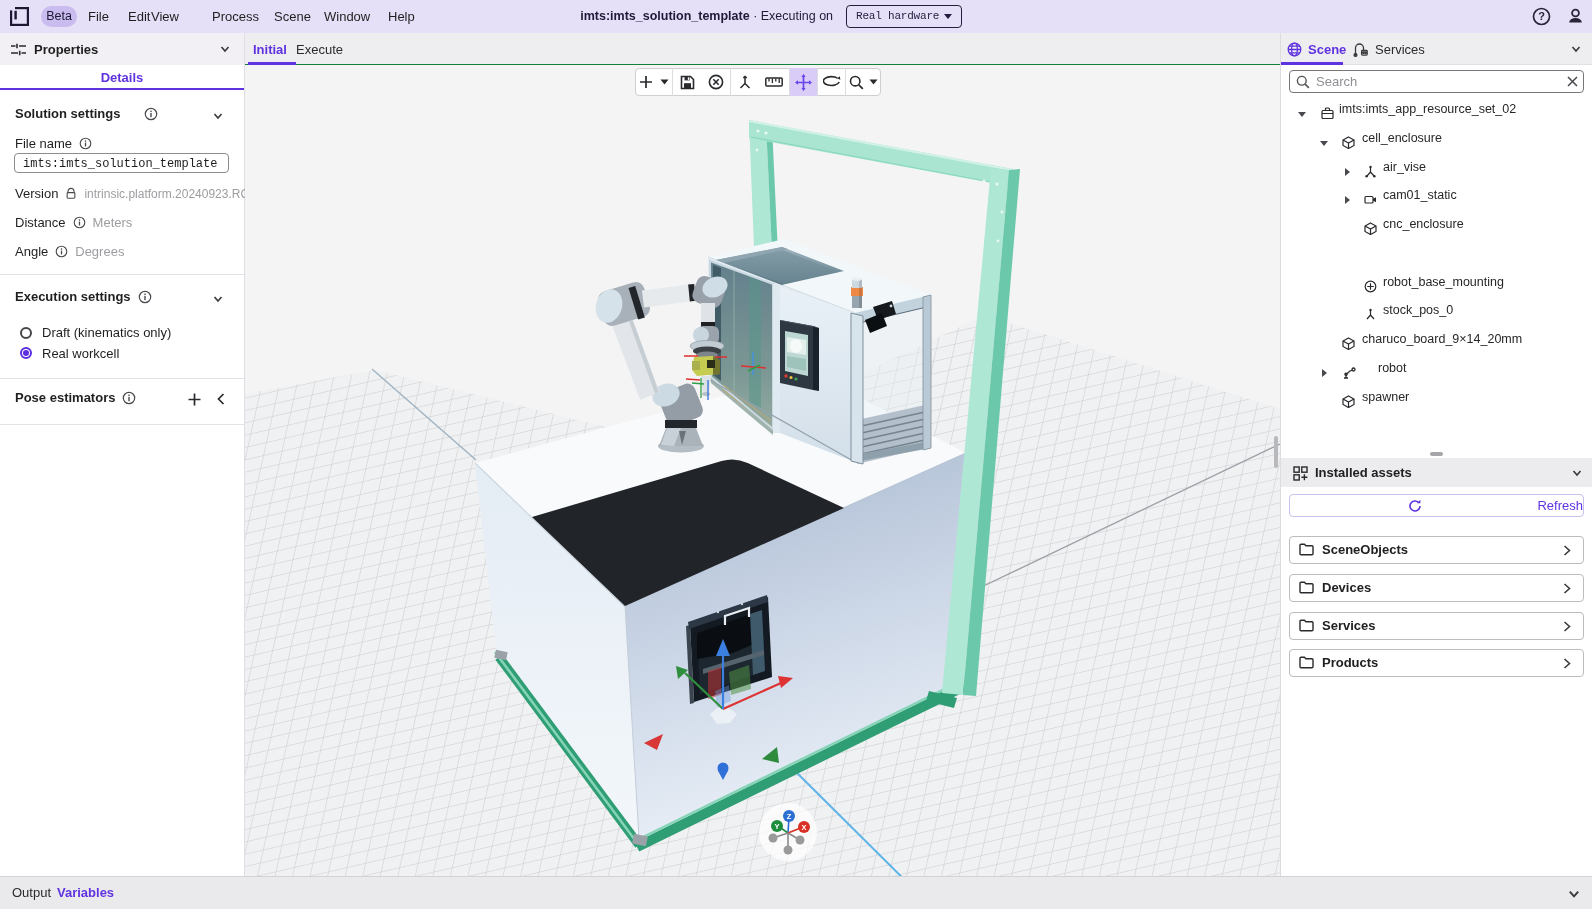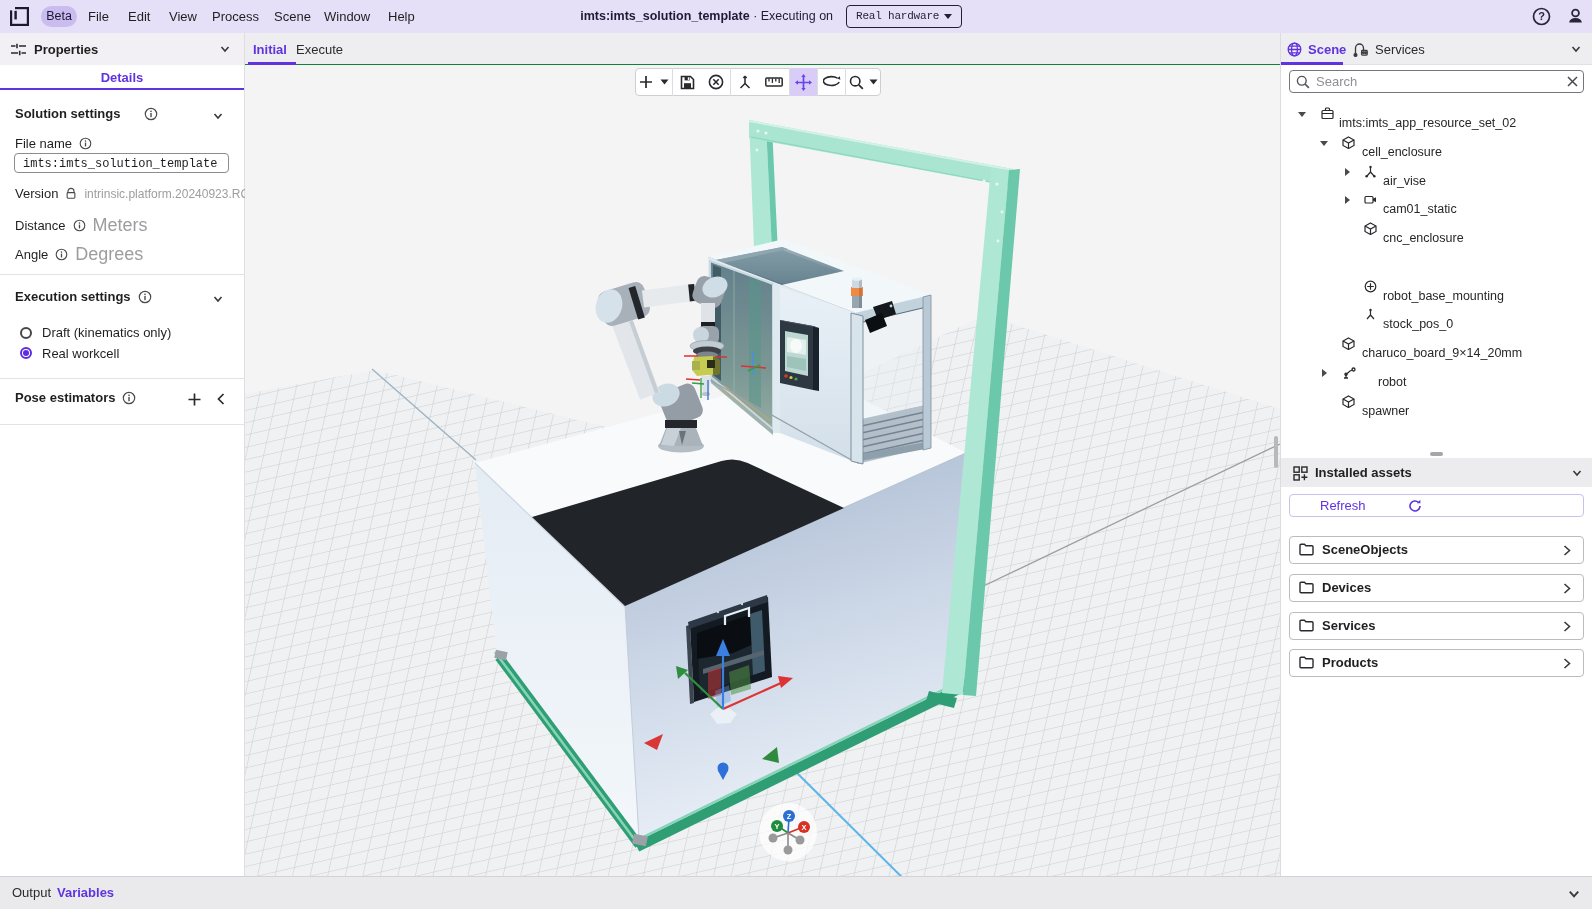--- a/index.html
+++ b/index.html
@@ -19,21 +19,21 @@
 #hwbox .car{position:absolute;right:9px;top:8px;width:0;height:0;border-left:4.5px solid transparent;
  border-right:4.5px solid transparent;border-top:5px solid #241d3d;}
 
 #left{position:absolute;left:0;top:33px;width:245px;height:843px;background:#fff;border-right:1px solid #e0dee4;}
 #lhead{position:absolute;left:0;top:0;width:244px;height:32px;background:#f2f0f4;}
 #lhead .t{position:absolute;left:34px;top:9px;font-size:13px;font-weight:bold;color:#1f1f1f;}
 .chev{position:absolute;width:10px;height:10px;}
 .lbl{font-size:13px;color:#1f1f1f;}
 .frow{position:absolute;display:flex;align-items:center;gap:7px;font-size:13px;color:#1f1f1f;white-space:nowrap;}
 .frow svg{flex:0 0 auto;}
-.ph{font-size:18px;color:#9d9da1;}
+.ph{font-size:13px;color:#9d9da1;}
 hr.div{border:none;border-top:1px solid #e4e2e6;position:absolute;left:0;width:244px;}
 #details{position:absolute;left:0;top:37px;width:244px;text-align:center;font-size:13px;font-weight:bold;color:#5f33e0;}
 #dunder{position:absolute;left:0;top:55px;width:244px;height:2px;background:#5f33e0;}
 #fname{position:absolute;left:14px;top:120px;width:215px;height:20px;border:1px solid #8b8b90;border-radius:4px;
  font-family:"Liberation Mono",monospace;font-size:12px;color:#1d1d20;line-height:20px;padding-left:8px;}
 .radio{position:absolute;border-radius:50%;}
 
 #vp{position:absolute;left:245px;top:33px;width:1035px;height:843px;background:#f4f4f5;}
 #vptabs{position:absolute;left:0;top:0;width:1035px;height:32px;background:#eeedef;border-bottom:1px solid #15803d;}
 #scene{position:absolute;left:0;top:32px;}
@@ -41,27 +41,27 @@
 #tbar{position:absolute;left:390px;top:35px;width:246px;height:28px;background:#fff;border:1px solid #cfcfd2;
  border-radius:4px;display:flex;align-items:center;}
 .tseg{height:28px;display:flex;align-items:center;justify-content:space-around;border-right:1px solid #dddde0;}
 .tseg:last-child{border-right:none;}
 
 #right{position:absolute;left:1280px;top:33px;width:312px;height:843px;background:#fff;border-left:1px solid #dddbe0;}
 #rtabs{position:absolute;left:0;top:0;width:311px;height:32px;background:#eeedef;border-bottom:1px solid #e2e0e4;}
 #runder{position:absolute;left:0;top:29px;width:62px;height:3px;background:#5f33e0;}
 #search{position:absolute;left:8px;top:37px;width:295px;height:23px;border:1px solid #77757c;border-radius:4px;}
 .trow{position:absolute;left:0;width:311px;height:28px;font-size:12.5px;color:#27272a;}
-.trow span{position:absolute;top:16px;white-space:nowrap;}
+.trow span{position:absolute;top:2px;white-space:nowrap;}
 .car-d{position:absolute;width:0;height:0;border-left:4px solid transparent;border-right:4px solid transparent;border-top:5px solid #4a4a4e;}
 .car-r{position:absolute;width:0;height:0;border-top:4px solid transparent;border-bottom:4px solid transparent;border-left:5px solid #4a4a4e;}
 .ticon{position:absolute;top:7px;}
 #iahead{position:absolute;left:0;top:425px;width:311px;height:29px;background:#ececee;}
 #refresh{position:absolute;left:8px;top:461px;width:295px;height:23px;border:1px solid #c9c2ec;border-radius:4px;
- text-align:left;font-size:13px;color:#5f33e0;line-height:22px;}
+ text-align:right;font-size:13px;color:#5f33e0;line-height:22px;}
 .card{position:absolute;left:8px;width:295px;height:28px;border:1px solid #bcbcc0;border-radius:4px;
  font-size:13px;font-weight:bold;color:#212124;line-height:26px;}
 .card .fi{position:absolute;left:9px;top:6px;}
 .card .nm{position:absolute;left:32px;top:0;}
 .card .ar{position:absolute;right:10px;top:7px;width:13px;height:13px;}
 
 #bottom{position:absolute;left:0;top:876px;width:1592px;height:33px;background:#eae9ec;border-top:1px solid #d4d2d7;
  font-size:13px;line-height:31px;}
 </style></head>
 <body>
@@ -69,21 +69,21 @@
 
 <div id="topbar">
  <svg id="logo" viewBox="0 0 19 19">
         <rect x="1.1" y="1.1" width="16.8" height="16.8" fill="none" stroke="#1c1733" stroke-width="2.2"></rect>
         <rect x="4.4" y="3.8" width="2.4" height="8.6" fill="#1c1733"></rect>
         <rect x="0" y="0" width="5" height="3.4" fill="#e5dff7"></rect>
       </svg>
  <div id="beta">Beta</div>
  <div class="menu" style="left:88px;">File</div>
  <div class="menu" style="left:128px;">Edit</div>
- <div class="menu" style="left:169px;">View</div>
+ <div class="menu" style="left:151px;">View</div>
  <div class="menu" style="left:212px;">Process</div>
  <div class="menu" style="left:274px;">Scene</div>
  <div class="menu" style="left:324px;">Window</div>
  <div class="menu" style="left:388px;">Help</div>
  <div id="title"><b>imts:imts_solution_template</b>&nbsp;· Executing on&nbsp;&nbsp;</div>
  <div id="hwbox">Real hardware<span class="car"></span></div>
  <svg class="abs" style="left:1532px;top:7px;" width="19" height="19" viewBox="0 0 19 19">
         <circle cx="9.5" cy="9.5" r="8" fill="none" stroke="#2a2438" stroke-width="1.7"></circle>
         <text x="9.5" y="13.4" font-size="11" font-weight="bold" fill="#2a2438" text-anchor="middle" font-family="Liberation Sans">?</text>
       </svg>

